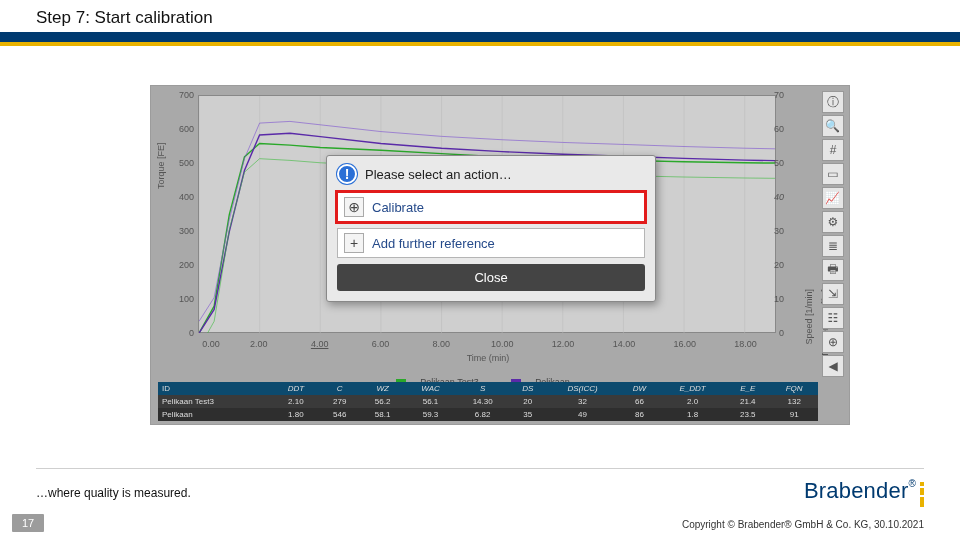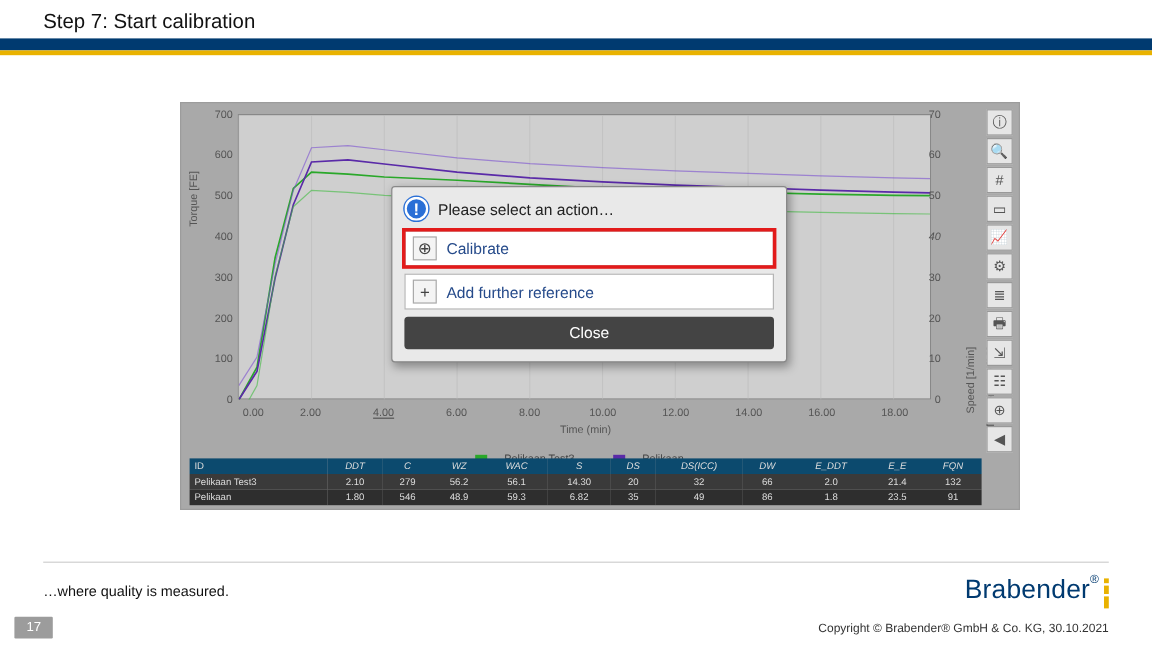--- a/index.html
+++ b/index.html
@@ -178,21 +178,21 @@
           <td>32</td>
           <td>66</td>
           <td>2.0</td>
           <td>21.4</td>
           <td>132</td>
         </tr>
         <tr class="r1">
           <td class="idcell">Pelikaan</td>
           <td>1.80</td>
           <td>546</td>
-          <td>48.9</td>
+          <td>58.1</td>
           <td>59.3</td>
           <td>6.82</td>
           <td>35</td>
           <td>49</td>
           <td>86</td>
           <td>1.8</td>
           <td>23.5</td>
           <td>91</td>
         </tr>
       </tbody>

